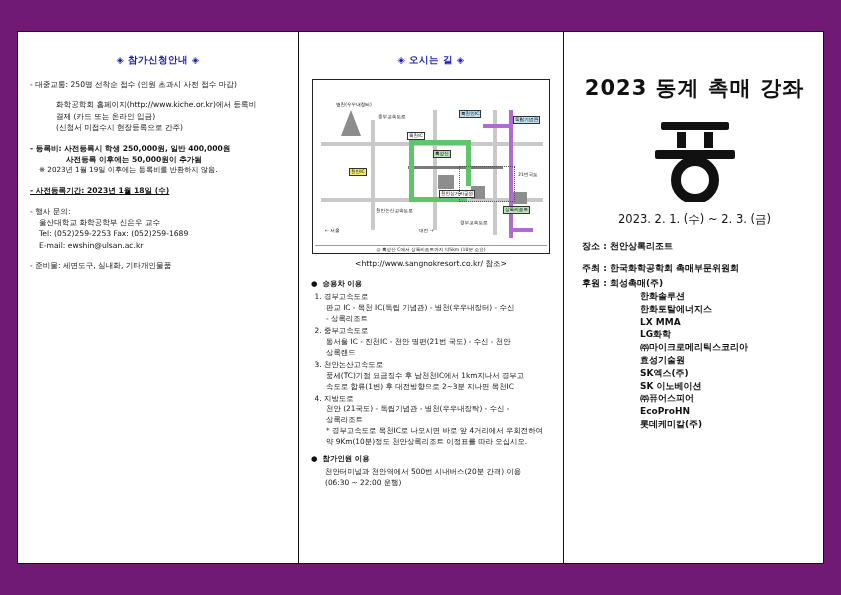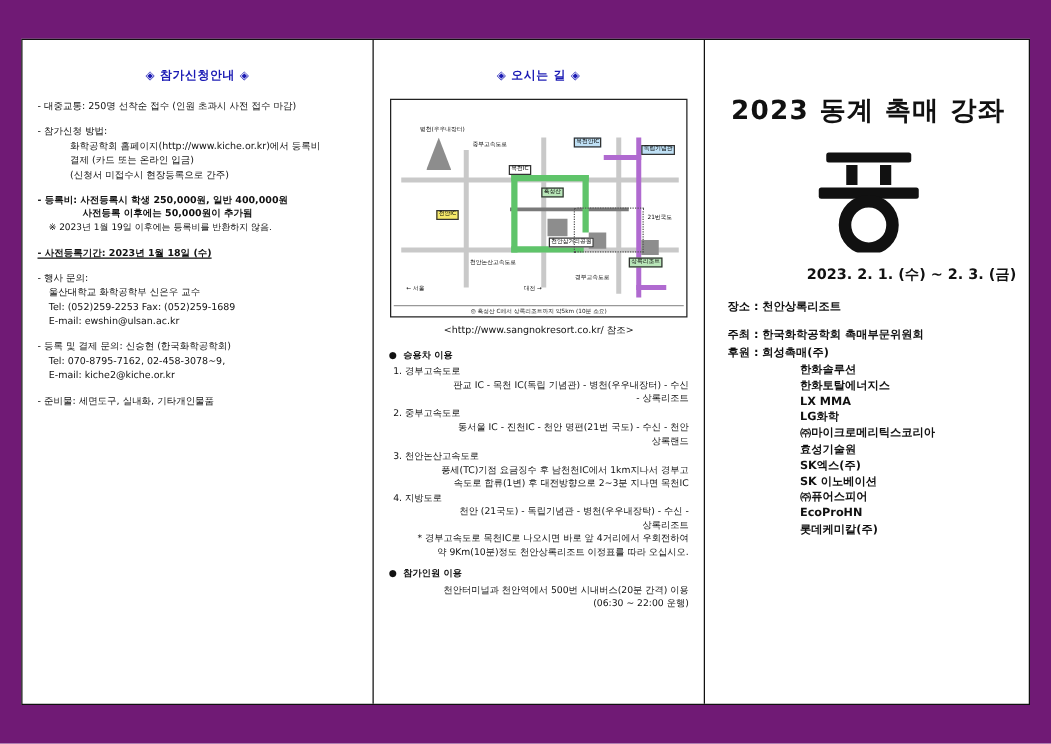--- a/index.html
+++ b/index.html
@@ -131,40 +131,40 @@
   }
 
   .route {
     font-size: 7.4px;
     line-height: 1.48;
     color: #111;
   }
   .route .hd { font-weight: bold; display: block; margin-bottom: 2px; }
   .route ol { margin: 0 0 6px 0; padding-left: 13px; }
   .route li { margin-bottom: 1px; }
-  .route .sub { display: block; padding-left: 2px; text-align: right; }
+  .route .sub { display: block; padding-left: 2px; }
 
   
   .big-title {
     text-align: center;
     font-size: 21px;
     font-weight: bold;
     letter-spacing: 1px;
     color: #111;
     margin-top: 22px;
   }
   .logo-wrap {
     text-align: center;
     margin: 14px 0 10px 0;
     height: 86px;
   }
   .date-line {
-    text-align: right;
+    text-align: center;
     font-size: 11.5px;
-    font-weight: bold;
+    font-weight: normal;
     color: #111;
     margin-bottom: 12px;
   }
   .info {
     font-size: 9px;
     font-weight: bold;
     color: #111;
     line-height: 1.6;
     padding-left: 6px;
   }
@@ -187,21 +187,20 @@
     <div class="divider div2"></div>
 
     <div class="col col1">
       <div class="sec-title">◈ 참가신청안내 ◈</div>
 
       <div class="blk">
         <span class="lead">- 대중교통: 250명 선착순 접수 (인원 초과시 사전 접수 마감)</span>
       </div>
 
       <div class="blk">
-        <span class="lead">- 참가신청 방법:</span>
         <span class="ind2">화학공학회 홈페이지(http://www.kiche.or.kr)에서 등록비</span>
         <span class="ind2">결제 (카드 또는 온라인 입금)</span>
         <span class="ind2">(신청서 미접수시 현장등록으로 간주)</span>
       </div>
 
       <div class="blk">
         <span class="lead"><b class="bold">- 등록비: 사전등록시 학생 250,000원, 일반 400,000원</b></span>
         <span class="ind3"><b class="bold">사전등록 이후에는 50,000원이 추가됨</b></span>
         <span class="ind1 sm">※ 2023년 1월 19일 이후에는 등록비를 반환하지 않음.</span>
       </div>
@@ -210,25 +209,20 @@
         <span class="lead"><b class="bold ul">- 사전등록기간: 2023년 1월 18일 (수)</b></span>
       </div>
 
       <div class="blk">
         <span class="lead">- 행사 문의:</span>
         <span class="ind1">울산대학교 화학공학부 신은우 교수</span>
         <span class="ind1">Tel: (052)259-2253   Fax: (052)259-1689</span>
         <span class="ind1">E-mail: ewshin@ulsan.ac.kr</span>
       </div>
 
-      <div class="blk">
-        <span class="lead">- 등록 및 결제 문의: 신승현 (한국화학공학회)</span>
-        <span class="ind1">Tel: 070-8795-7162, 02-458-3078~9,</span>
-        <span class="ind1">E-mail: kiche2@kiche.or.kr</span>
-      </div>
 
       <div class="blk">
         <span class="lead">- 준비물: 세면도구, 실내화, 기타개인물품</span>
       </div>
     </div>
 
     <div class="col col2">
       <div class="sec-title">◈ 오시는 길 ◈</div>
 
       <div class="mapbox">

